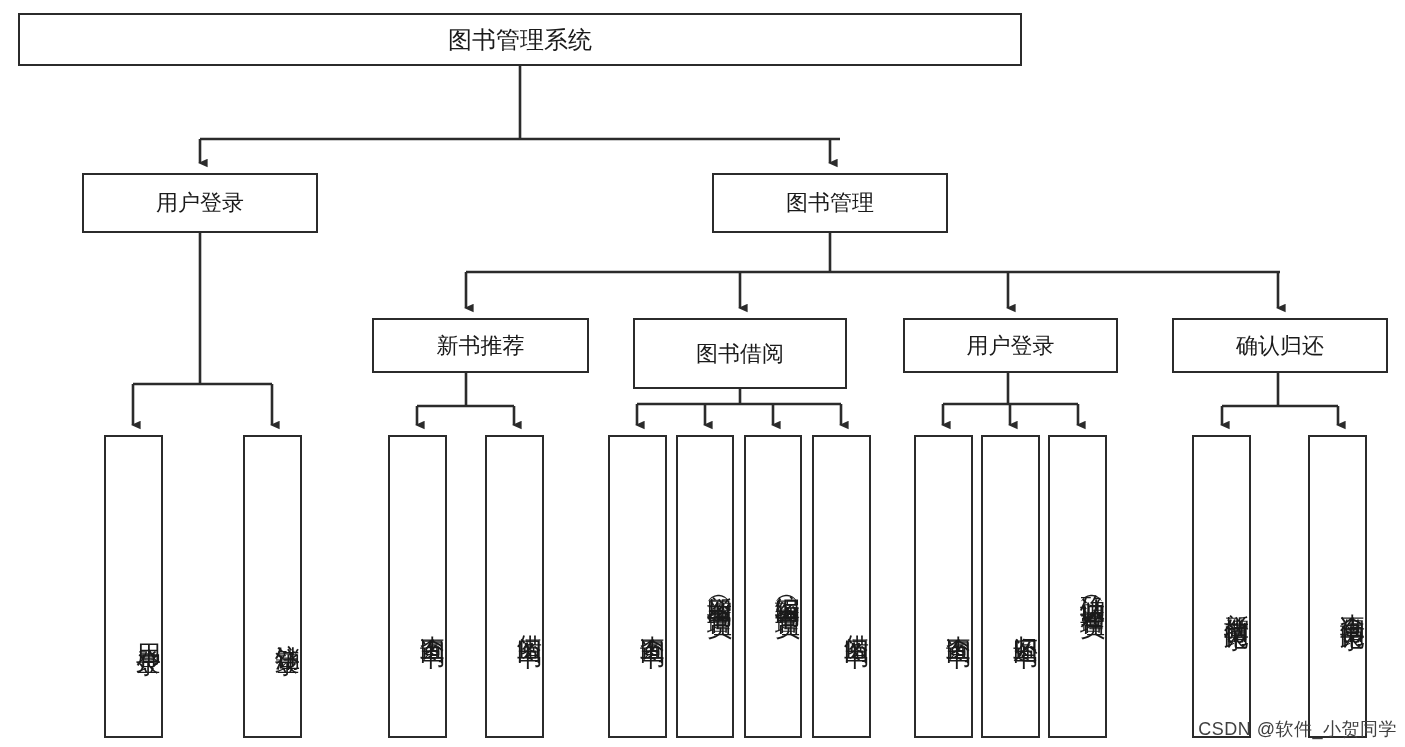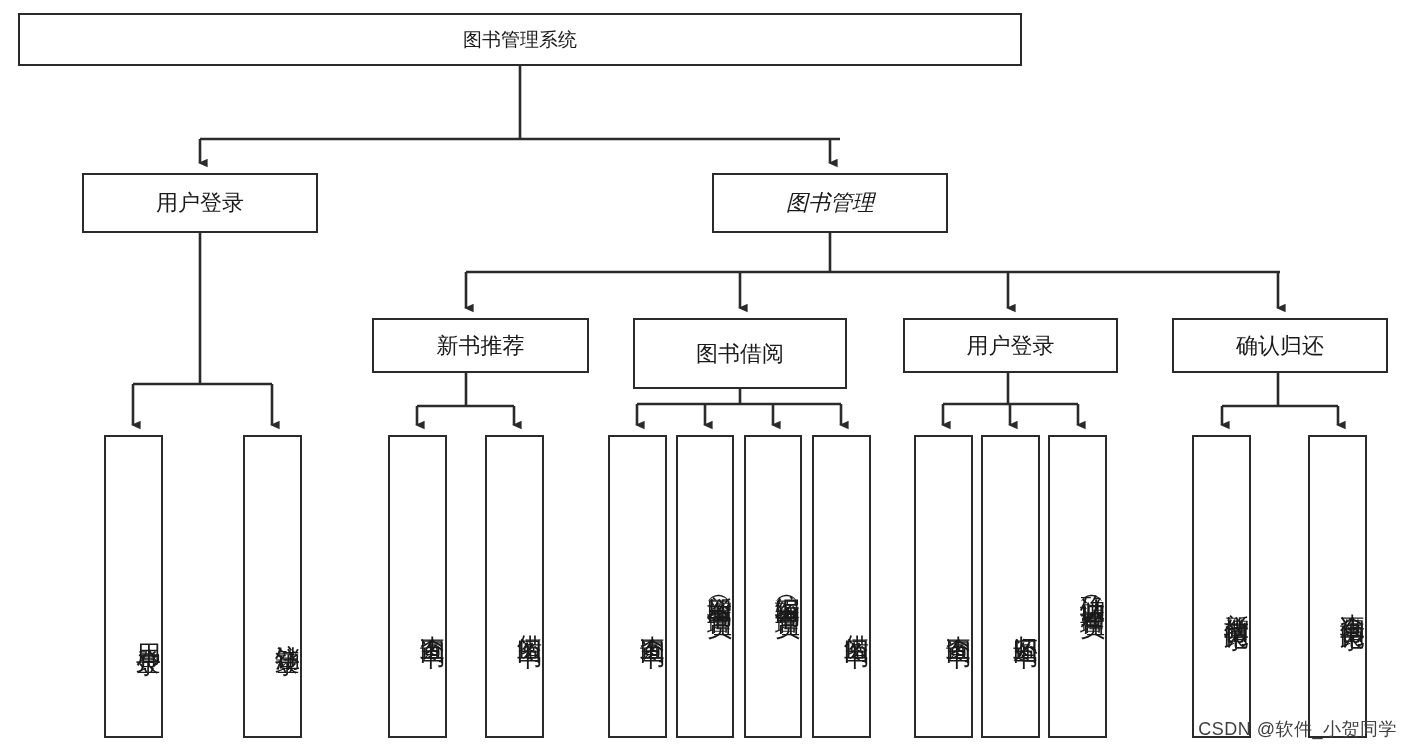--- a/index.html
+++ b/index.html
@@ -29,21 +29,21 @@
     position: absolute;
     box-sizing: border-box;
     background: #ffffff;
     border: 2px solid #2b2b2b;
     display: flex;
     align-items: center;
     justify-content: center;
     color: #1a1a1a;
   }
   .node.root {
-    font-size: 19px;
+    font-size: 24px;
   }
   .node.lvl1 {
     font-size: 22px;
   }
   .node.lvl2 {
     font-size: 22px;
   }
   .node.leaf {
     writing-mode: vertical-rl;
     text-orientation: upright;
@@ -127,21 +127,21 @@
     </g>
   </svg>
 
   <div class="node root" style="left:18px; top:13px; width:1004px; height:53px;">
     <span class="nodelabel">图书管理系统</span>
   </div>
 
   <div class="node lvl1" style="left:82px; top:173px; width:236px; height:60px;">
     <span class="nodelabel">用户登录</span>
   </div>
-  <div class="node lvl1" style="left:712px; top:173px; width:236px; height:60px;font-style:italic;">
+  <div class="node lvl1" style="left:712px; top:173px; width:236px; height:60px;">
     <span class="nodelabel">图书管理</span>
   </div>
 
   <div class="node lvl2" style="left:372px; top:318px; width:217px; height:55px;">
     <span class="nodelabel">新书推荐</span>
   </div>
   <div class="node lvl2" style="left:633px; top:318px; width:214px; height:71px;">
     <span class="nodelabel">图书借阅</span>
   </div>
   <div class="node lvl2" style="left:903px; top:318px; width:215px; height:55px;">

